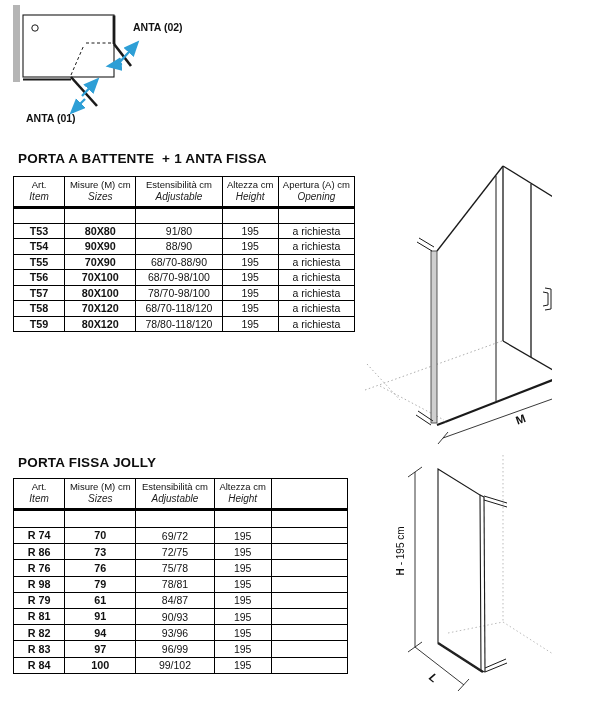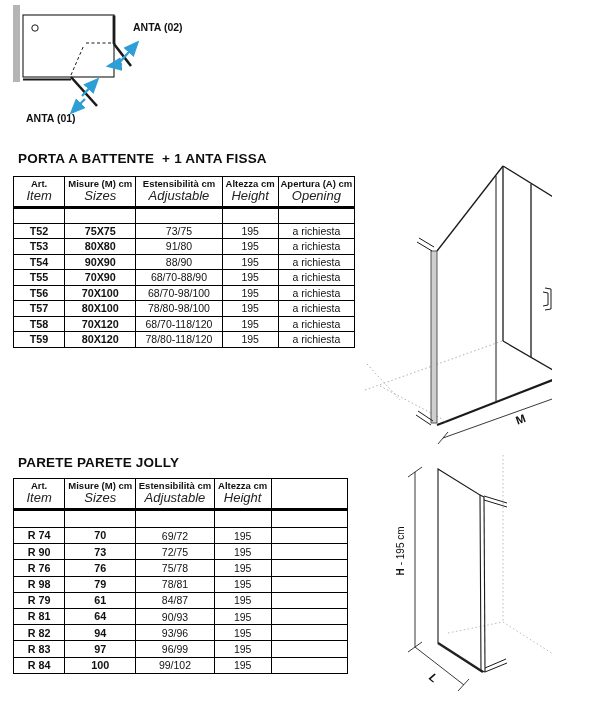--- a/index.html
+++ b/index.html
@@ -6,22 +6,22 @@
   #page{position:relative;width:552px;height:712px;background:#ffffff;overflow:hidden;
         font-family:"Liberation Sans","DejaVu Sans",sans-serif;color:#111;}
   .abs{position:absolute;}
   .sec-title{font-weight:bold;font-size:13.5px;letter-spacing:.2px;white-space:pre;color:#0d0d0d;margin-left:8px;}
   table.spec{border-collapse:collapse;table-layout:fixed;background:#fff;}
   table.spec td,table.spec th{border:1px solid #000;padding:0;text-align:center;vertical-align:middle;
         font-size:10.5px;line-height:1.15;overflow:hidden;}
   table.spec thead tr{height:31px;}
   table.spec thead th{font-weight:normal;}
   table.spec thead{border-bottom:3px solid #000;}
-  .hl1{display:block;font-weight:bold;font-size:9.5px;}
-  .hl2{display:block;font-style:italic;font-size:13px;color:#222;text-align:center;}
+  .hl1{display:block;font-weight:normal;font-size:9.5px;}
+  .hl2{display:block;font-style:italic;font-size:10px;color:#222;text-align:center;}
   tr.spacer{height:16px;}
   #t2 tr.spacer{height:18px;}
   #t1 tbody tr{height:15.5px;}
   #t2 tbody tr{height:16.2px;}
   table.spec tbody td:nth-child(1),table.spec tbody td:nth-child(2){font-weight:bold;font-size:10.8px;}
   svg{display:block;}
   svg text{font-family:"Liberation Sans","DejaVu Sans",sans-serif;fill:#111;}
   .k{stroke:#1a1a1a;fill:none;}
 </style>
 </head>
@@ -89,27 +89,20 @@
       </tr>
     </thead>
     <tbody>
       <tr class="spacer">
           <td></td>
           <td></td>
           <td></td>
           <td></td>
           <td></td>
         </tr>
-    <tr>
-          <td>T52</td>
-          <td>75X75</td>
-          <td>73/75</td>
-          <td>195</td>
-          <td>a richiesta</td>
-        </tr>
         <tr>
           <td>T53</td>
           <td>80X80</td>
           <td>91/80</td>
           <td>195</td>
           <td>a richiesta</td>
         </tr>
         <tr>
           <td>T54</td>
           <td>90X90</td>
@@ -127,21 +120,21 @@
         <tr>
           <td>T56</td>
           <td>70X100</td>
           <td>68/70-98/100</td>
           <td>195</td>
           <td>a richiesta</td>
         </tr>
         <tr>
           <td>T57</td>
           <td>80X100</td>
-          <td>78/80-98/100</td>
+          <td>78/70-98/100</td>
           <td>195</td>
           <td>a richiesta</td>
         </tr>
         <tr>
           <td>T58</td>
           <td>70X120</td>
           <td>68/70-118/120</td>
           <td>195</td>
           <td>a richiesta</td>
         </tr>
@@ -187,21 +180,21 @@
       <line x1="583" y1="203" x2="583" y2="388"></line>
       <line x1="576" y1="208" x2="590" y2="199"></line>
       <line x1="576" y1="393" x2="590" y2="384"></line>
       <line x1="443" y1="438" x2="583" y2="388"></line>
       <line x1="438" y1="444" x2="448" y2="432"></line>
     </g>
     <text x="598" y="298" font-size="10" text-anchor="middle" transform="rotate(-90 598 298)"><tspan font-weight="bold">H</tspan><tspan dx="3">- 195 cm</tspan></text>
     <text x="522" y="423" font-size="11.5" font-weight="bold" text-anchor="middle" transform="rotate(-20 522 423)">M</text>
   </svg>
 
-  <div class="abs sec-title" style="left:10px;top:455px">PARETE PARETE JOLLY</div>
+  <div class="abs sec-title" style="left:10px;top:455px">PORTA FISSA JOLLY</div>
 
   <table id="t2" class="spec abs" style="left:13px;top:478px;width:335px">
     <colgroup>
         <col style="width:51px">
         <col style="width:71px">
         <col style="width:78px">
         <col style="width:57px">
         <col style="width:76px">
       </colgroup>
     <thead>
@@ -237,21 +230,21 @@
           <td></td>
         </tr>
     <tr>
           <td>R 74</td>
           <td>70</td>
           <td>69/72</td>
           <td>195</td>
           <td></td>
         </tr>
         <tr>
-          <td>R 90</td>
+          <td>R 86</td>
           <td>73</td>
           <td>72/75</td>
           <td>195</td>
           <td></td>
         </tr>
         <tr>
           <td>R 76</td>
           <td>76</td>
           <td>75/78</td>
           <td>195</td>
@@ -266,21 +259,21 @@
         </tr>
         <tr>
           <td>R 79</td>
           <td>61</td>
           <td>84/87</td>
           <td>195</td>
           <td></td>
         </tr>
         <tr>
           <td>R 81</td>
-          <td>64</td>
+          <td>91</td>
           <td>90/93</td>
           <td>195</td>
           <td></td>
         </tr>
         <tr>
           <td>R 82</td>
           <td>94</td>
           <td>93/96</td>
           <td>195</td>
           <td></td>

